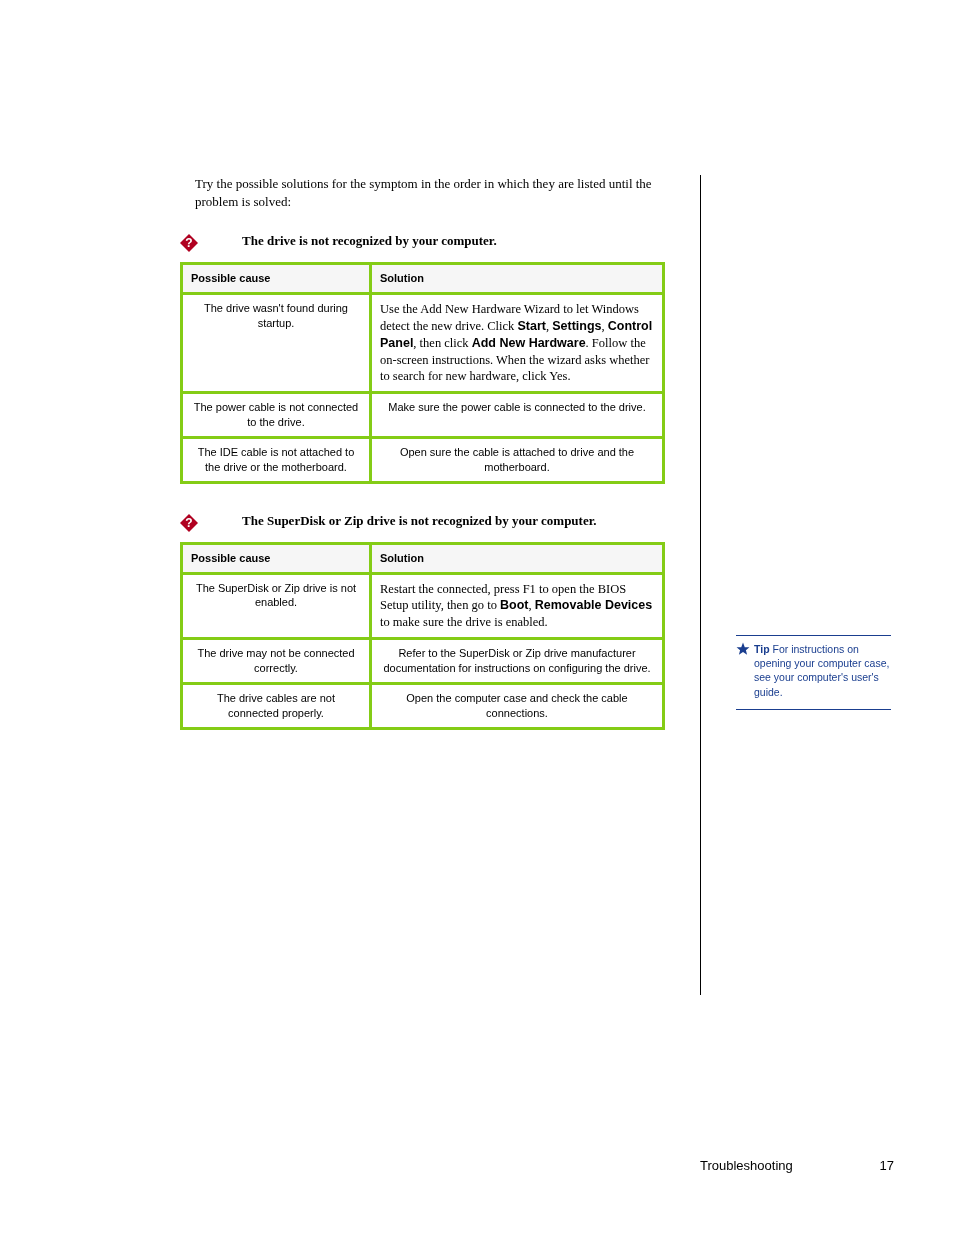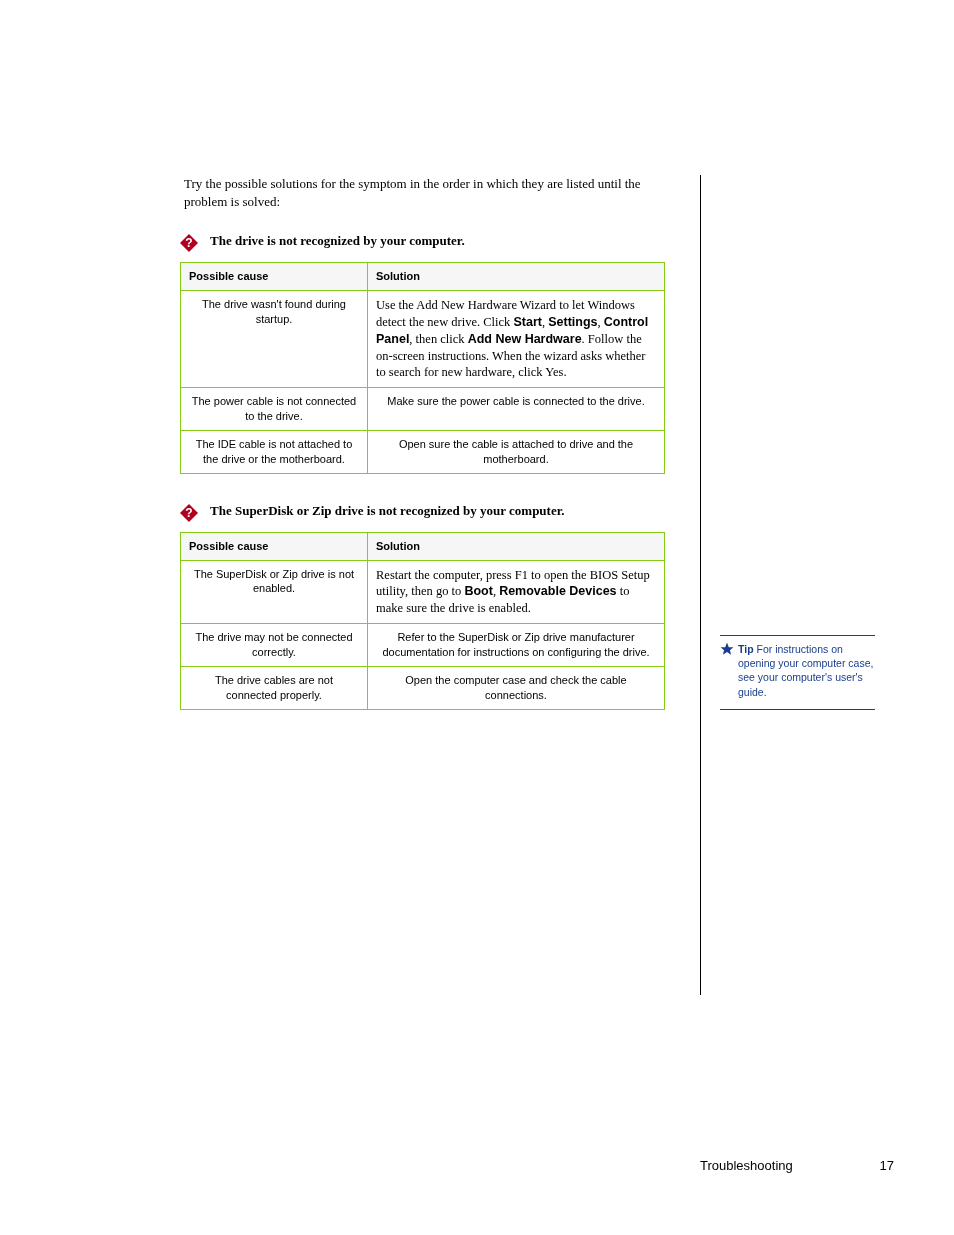--- a/index.html
+++ b/index.html
@@ -22,48 +22,49 @@
     top: 175px;
     width: 485px;
   }
   .side-col {
     position: absolute;
     left: 700px;
     top: 175px;
     width: 175px;
     border-left: 1px solid #000;
     height: 820px;
-    padding-left: 1px;
+    padding-left: 17px;
   }
   .intro {
-    margin: 0 0 22px 4px;
+    margin: 0 0 22px 15px;
   }
   .q-row {
     display: flex;
     align-items: flex-start;
     margin: 0 0 10px 0;
   }
   .q-icon {
     flex: 0 0 22px;
     margin-right: 8px;
     margin-top: 2px;
   }
   .q-text {
     flex: 1 1 auto;
     font-weight: 600;
     font-family: Georgia, 'Times New Roman', serif;
+    margin-left: 32px;
   }
   table.grid {
     border-collapse: collapse;
     width: 100%;
     margin: 6px 0 28px 0;
     font-size: 12.5px;
   }
   table.grid th, table.grid td {
-    border: 1px solid #84cc16;
+    border: 3px solid #84cc16;
     padding: 6px 8px;
     text-align: left;
     vertical-align: top;
   }
   table.grid th {
     background: #f6f6f6;
     font-family: Arial, Helvetica, sans-serif;
     font-weight: 700;
     font-size: 11px;
   }
@@ -177,21 +178,21 @@
       <thead>
         <tr>
           <th style="width:170px">Possible cause</th>
           <th>Solution</th>
         </tr>
       </thead>
       <tbody>
         <tr>
           <td class="label">The SuperDisk or Zip drive is not enabled.</td>
           <td>
-            <span>Restart the computer, press </span><span class="f1">F1</span><span> to open the BIOS Setup utility, then go to </span><span class="bold-ui">Boot</span><span>, </span><span class="bold-ui">Removable Devices</span><span> to make sure the drive is enabled.</span>
+            <span>Restart the connected, press </span><span class="f1">F1</span><span> to open the BIOS Setup utility, then go to </span><span class="bold-ui">Boot</span><span>, </span><span class="bold-ui">Removable Devices</span><span> to make sure the drive is enabled.</span>
           </td>
         </tr>
         <tr>
           <td class="label">The drive may not be connected correctly.</td>
           <td class="label">Refer to the SuperDisk or Zip drive manufacturer documentation for instructions on configuring the drive.</td>
         </tr>
         <tr>
           <td class="label">The drive cables are not connected properly.</td>
           <td class="label">Open the computer case and check the cable connections.</td>
         </tr>

